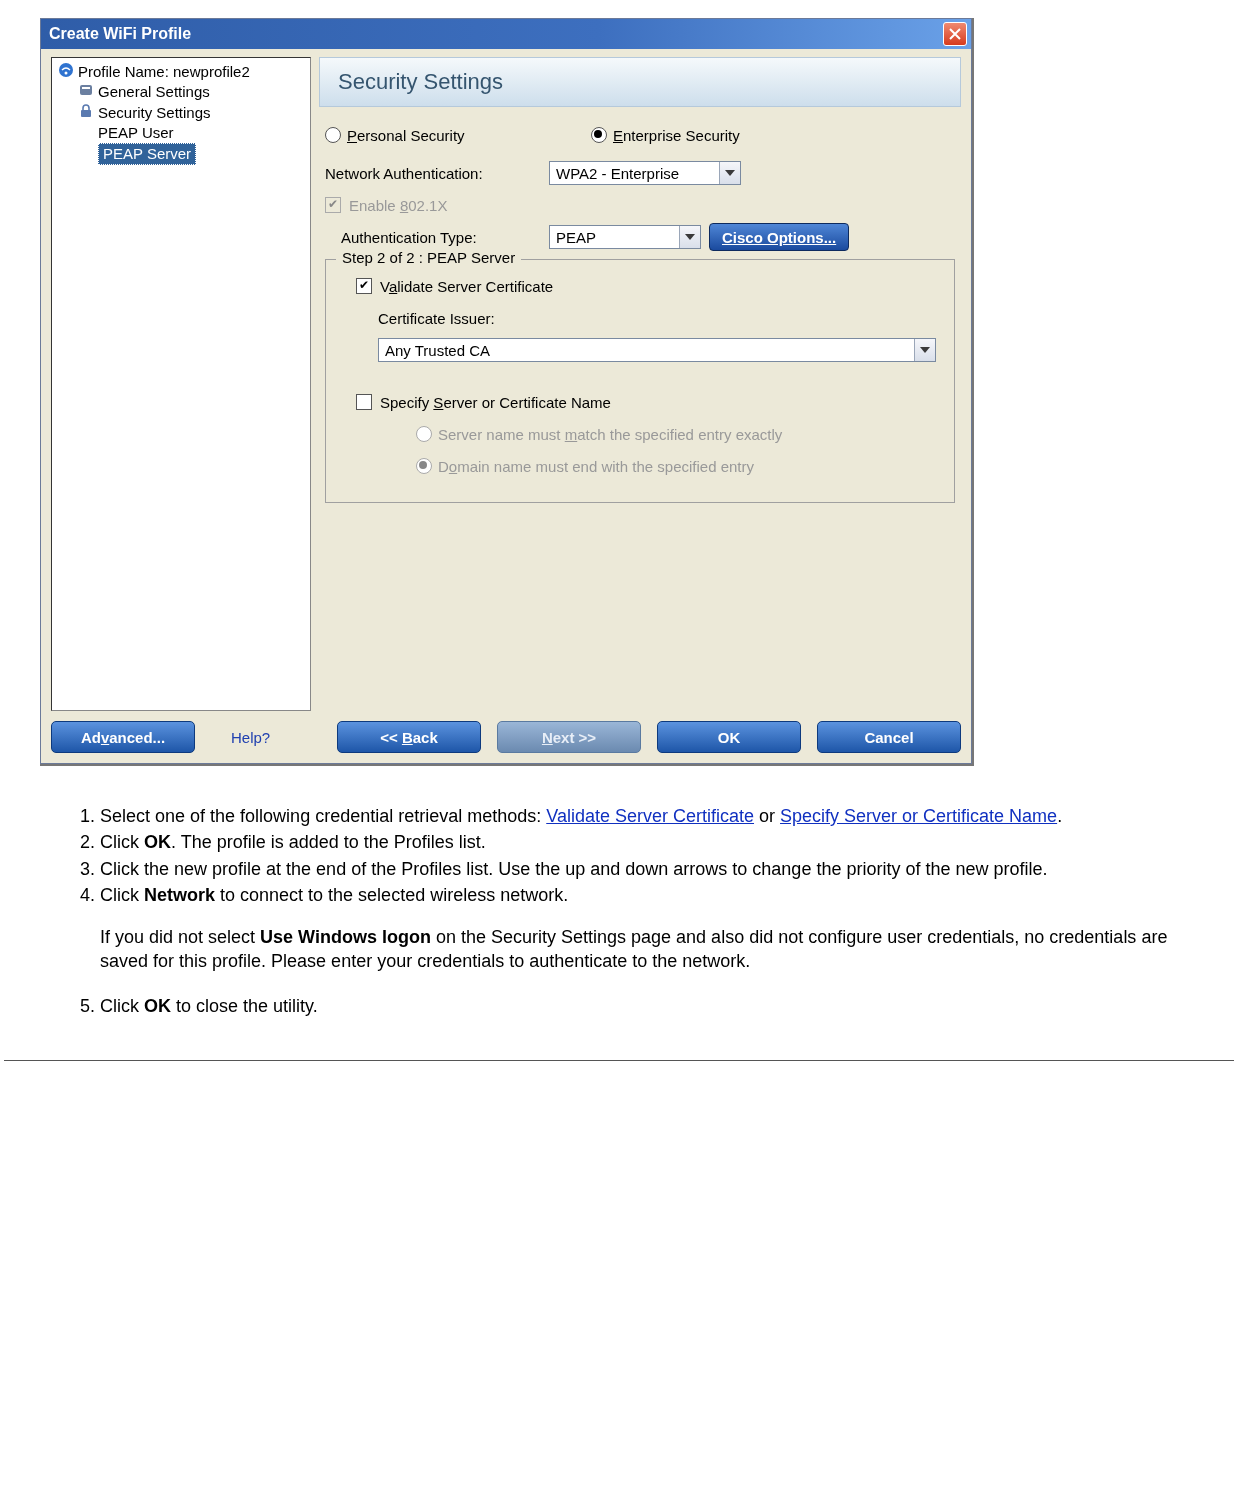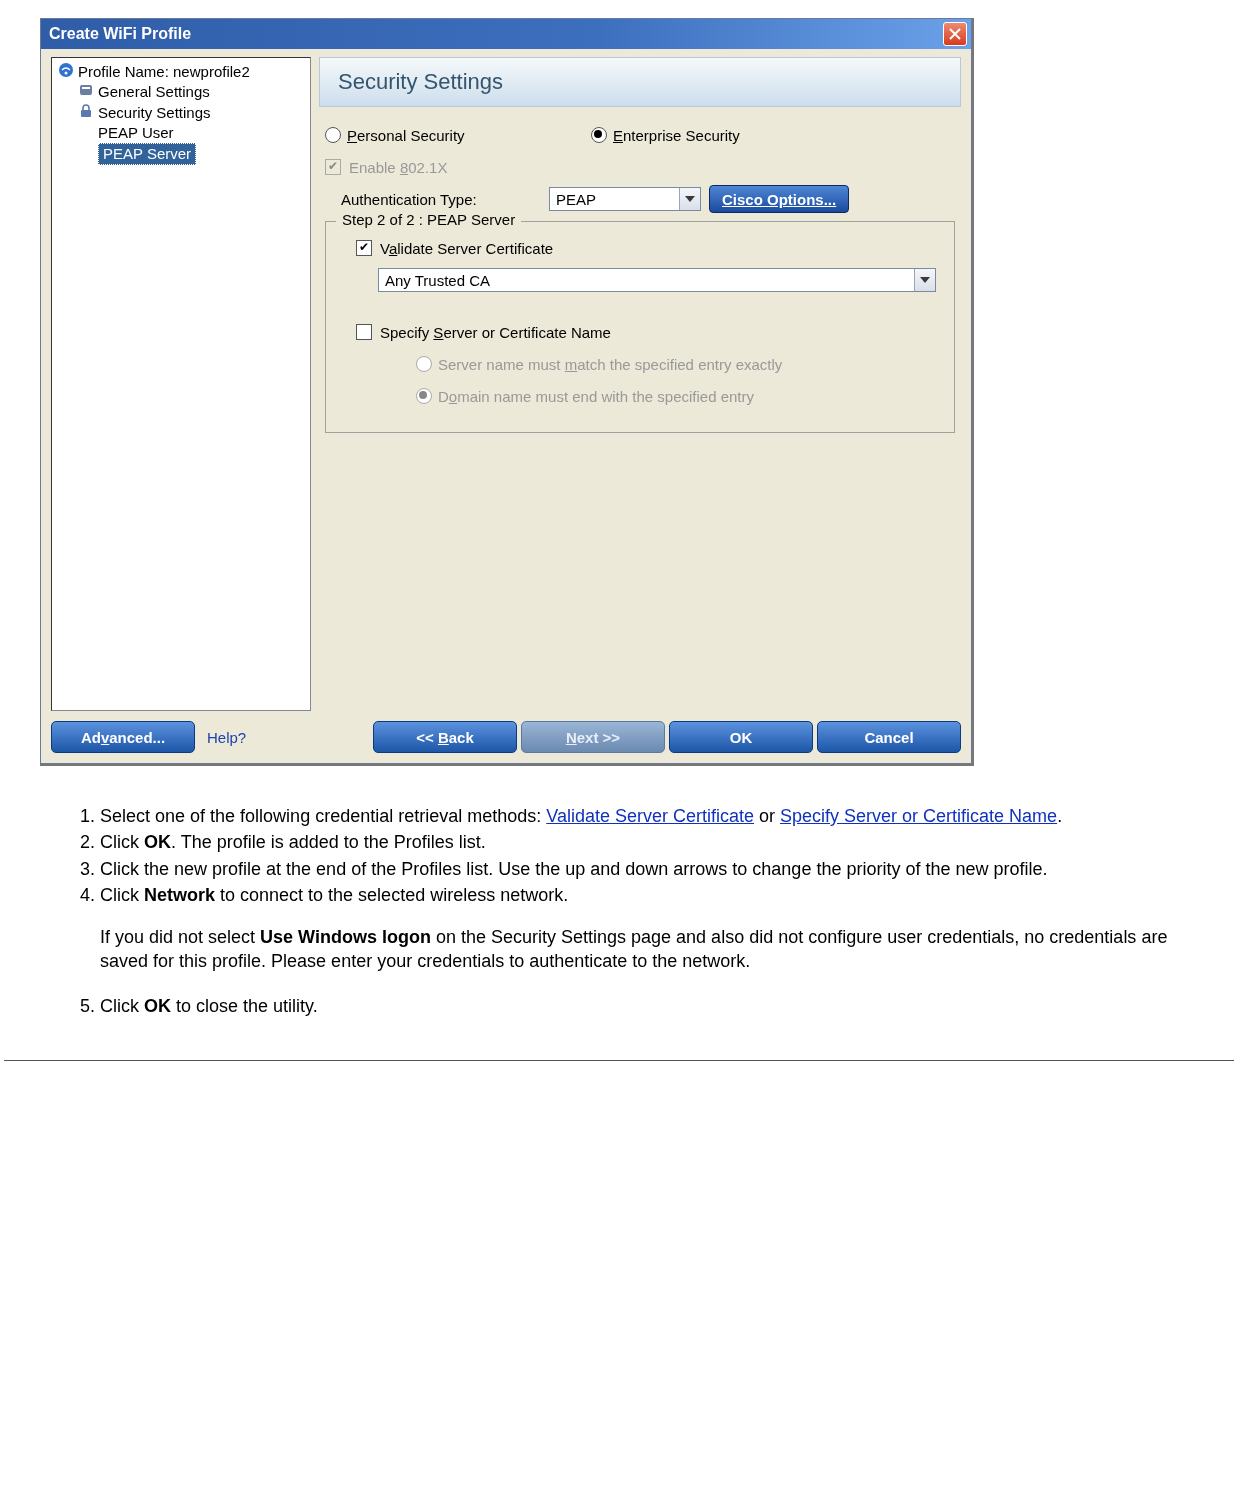--- a/index.html
+++ b/index.html
@@ -200,21 +200,21 @@
     border: 1px solid #7a8aa0;
     background: #fff;
     height: 22px;
     flex: 1;
   }
   .gray { color: #999; }
   .footer {
     margin-top: 10px;
     display: flex;
     align-items: center;
-    gap: 4px;
+    gap: 16px;
     justify-content: center;
   }
   .xp-btn {
     height: 30px;
     padding: 0 16px;
     min-width: 110px;
     background: linear-gradient(#5b93df,#1e56a8);
     border: 1px solid #0d3a7e;
     border-radius: 5px;
     color: #fff;
@@ -227,21 +227,21 @@
   }
   .xp-btn.disabled {
     background: linear-gradient(#9ab6d7,#6b8ab0);
     border-color:#5a7aa0;
     color:#e8eef7;
   }
   .help-link {
     color: #2040b0;
     font-family: Tahoma, sans-serif;
     font-size: 15px;
-    margin-left: 8px;
+    margin-left: 20px;
   }
   .spacer { flex:1; }
 
   .instructions {
     padding: 40px 30px 0 56px;
     font-family: Verdana, sans-serif;
     font-size: 18px;
     line-height: 1.35;
   }
   .instructions ol { padding-left: 44px; margin: 0; }
@@ -313,20 +313,29 @@
             </div>
 
             <div class="form">
               <div class="row">
                 <div class="radio"></div>
                 <span class="lbl" style="width:234px;"><span style="text-decoration:underline">P</span>ersonal Security</span>
                 <div class="radio selected"></div>
                 <span class="lbl"><span style="text-decoration:underline">E</span>nterprise Security</span>
               </div>
 
+              <div class="row" style="margin-top:10px;">
+                <span class="lbl w-lbl">Network Authentication:</span>
+                <div class="select" style="width:190px;">
+                  <span class="select-text">WPA2 - Enterprise</span>
+                  <div class="select-btn">
+                      <div class="tri"></div>
+                    </div>
+                </div>
+              </div>
 
 
               <div class="row gray">
                 <div class="checkbox checked disabled"></div>
                 <span>Enable <span style="text-decoration:underline">8</span>02.1X</span>
               </div>
 
               <div class="row">
                 <span class="lbl" style="width:198px; padding-left:16px;">Authentication Type:</span>
                 <div class="select" style="width:150px;">
@@ -339,20 +348,23 @@
                   <span><span style="text-decoration:underline">C</span>isco Options...</span>
                 </div>
               </div>
 
               <div class="groupbox">
                 <span class="grouplabel">Step 2 of 2 : PEAP Server</span>
 
                 <div class="row">
                   <div class="checkbox checked"></div>
                   <span>V<span style="text-decoration:underline">a</span>lidate Server Certificate</span>
+                </div>
+                <div class="row" style="padding-left:22px;">
+                  <span>Certificate Issuer:</span>
                 </div>
                 <div class="row" style="padding-left:22px;">
                   <div class="select" style="flex:1;">
                     <span class="select-text">Any Trusted CA</span>
                     <div class="select-btn">
                         <div class="tri"></div>
                       </div>
                   </div>
                 </div>
 

